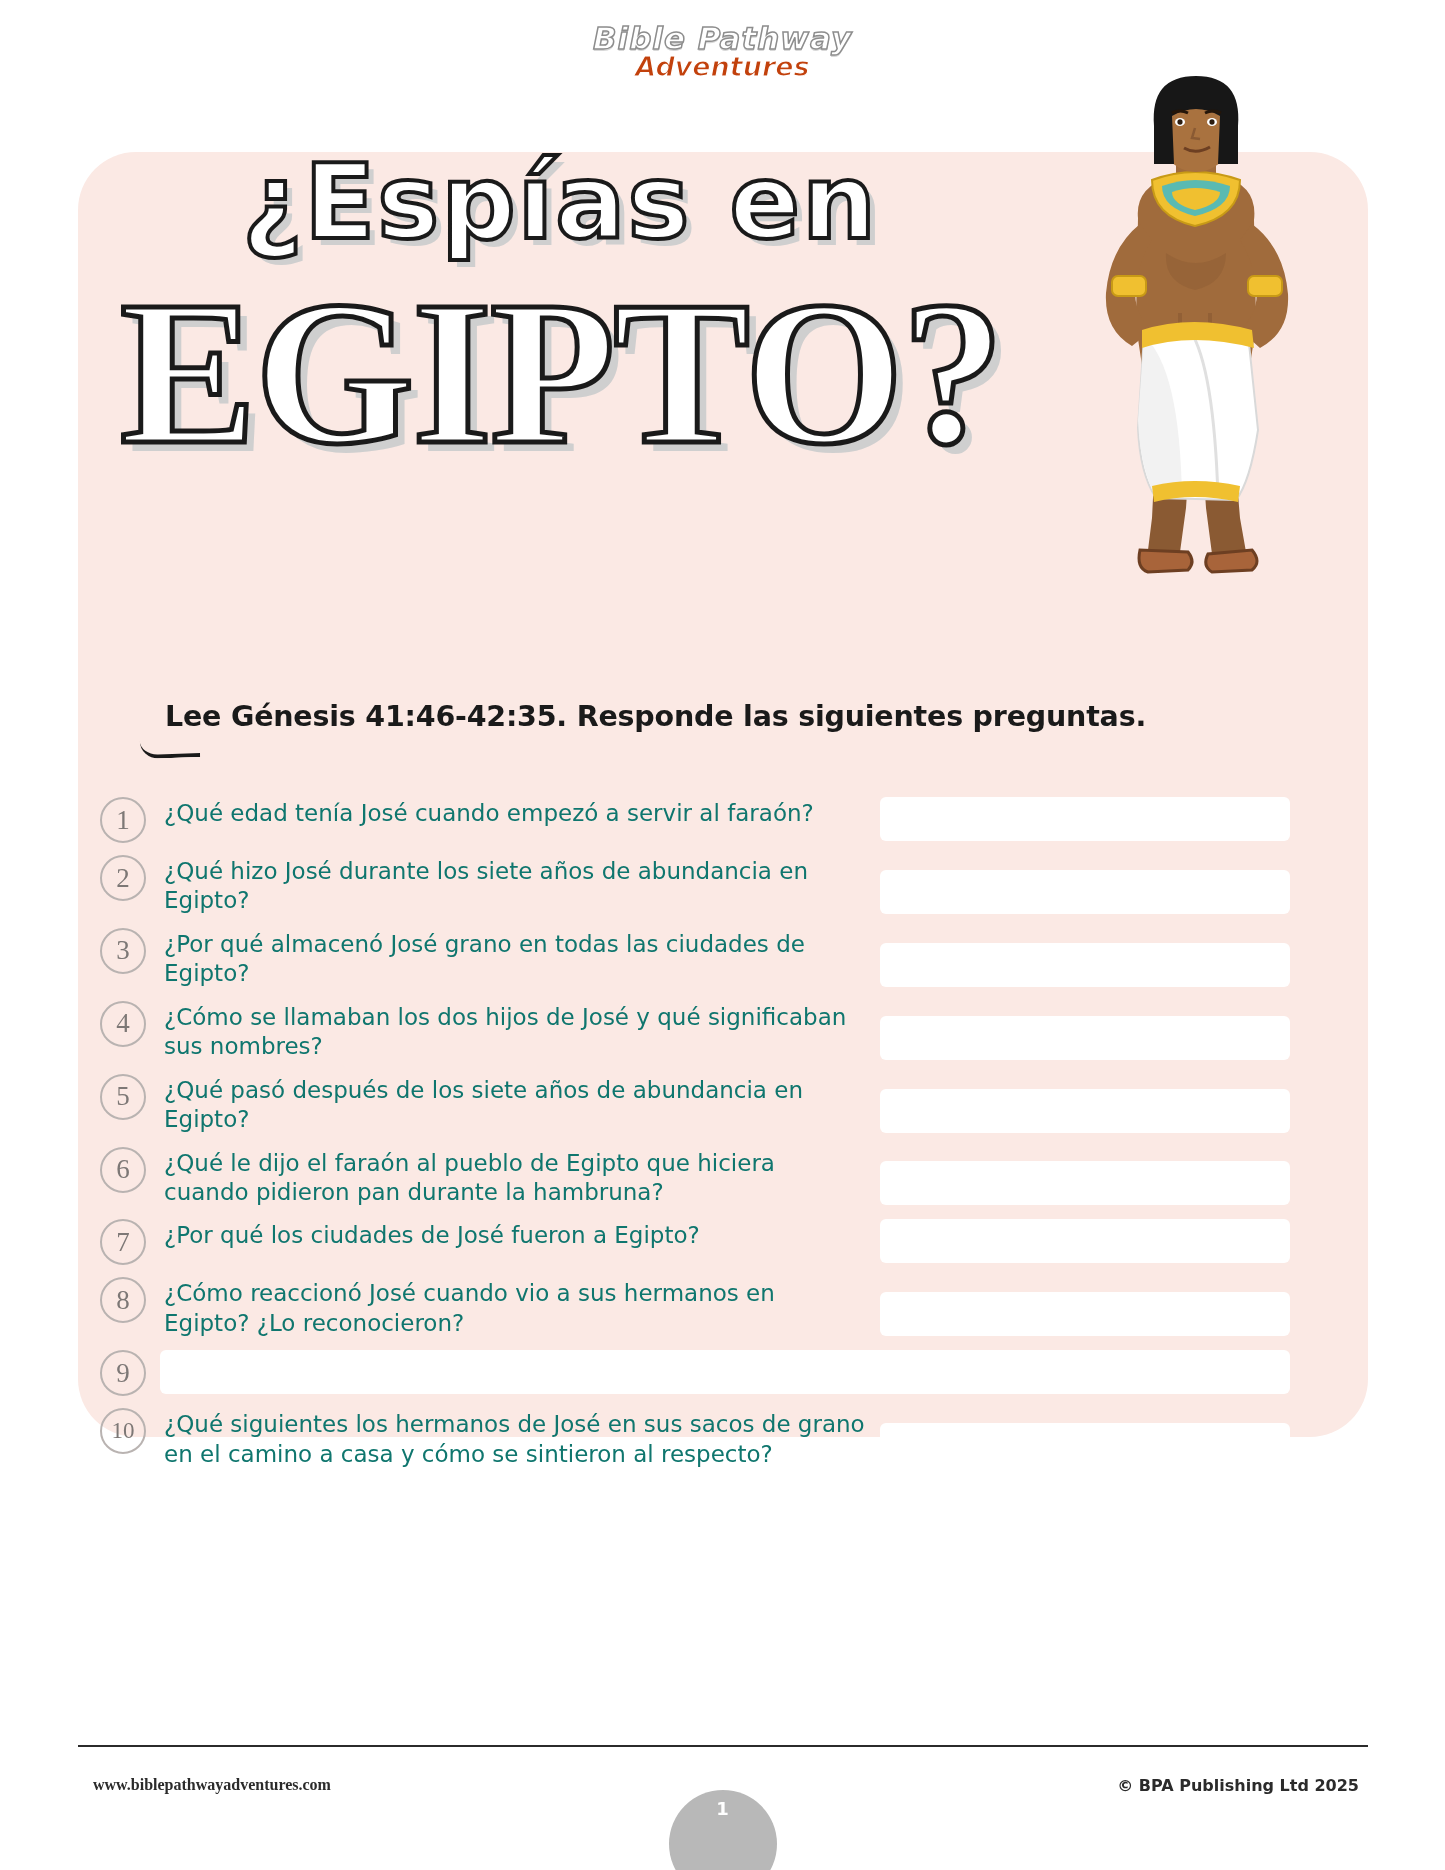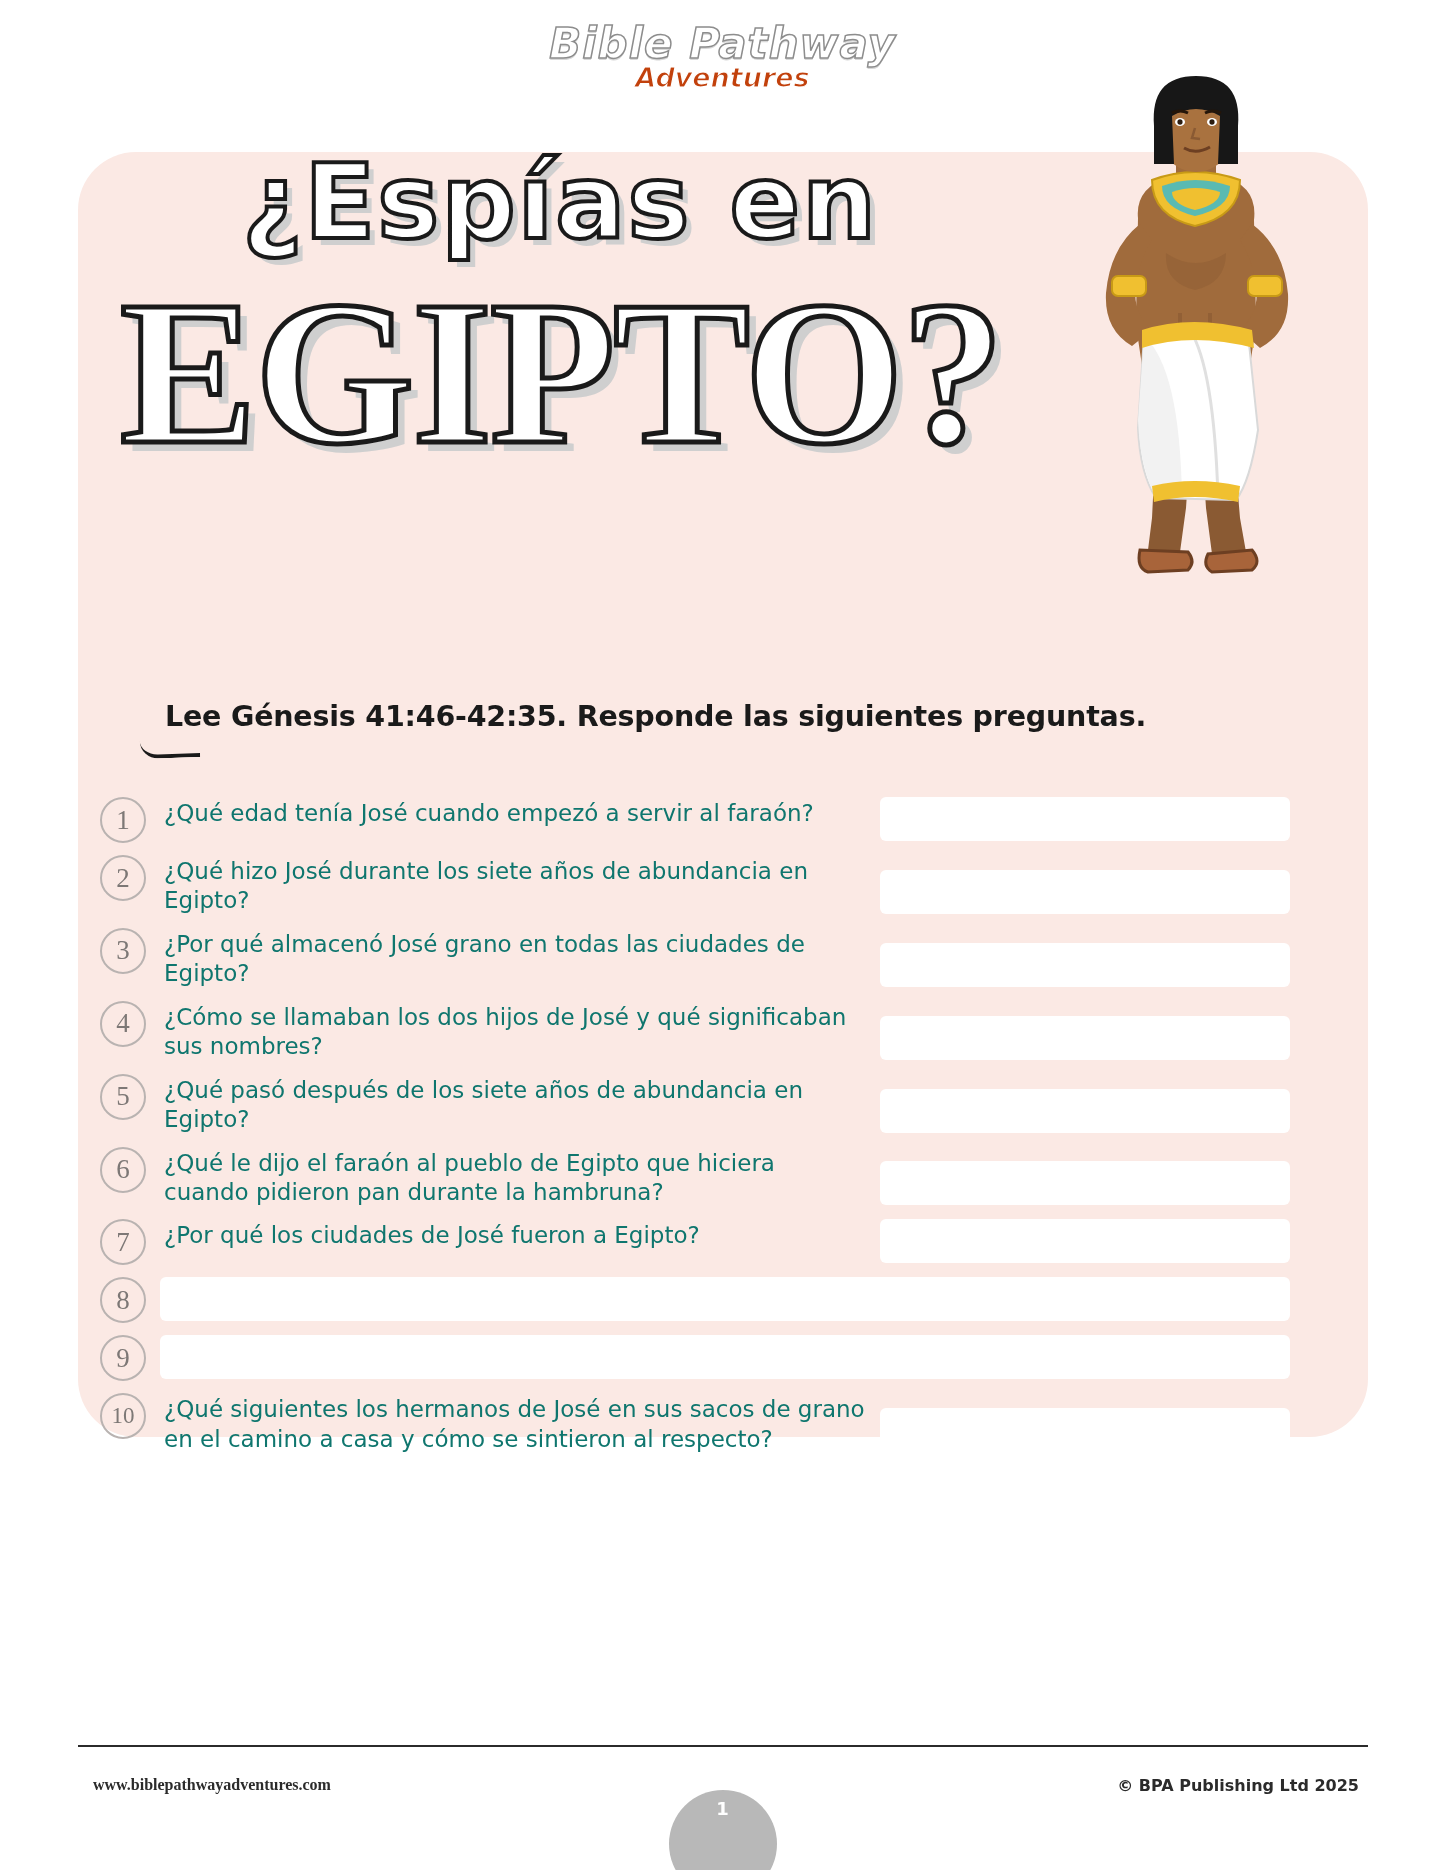--- a/index.html
+++ b/index.html
@@ -17,21 +17,21 @@
   .logo {
     position: absolute;
     top: 22px;
     left: 50%;
     transform: translateX(-50%);
     text-align: center;
     width: 420px;
   }
   .logo-line1 {
     font-family: "DejaVu Sans", sans-serif;
-    font-size: 42px;
+    font-size: 31px;
     font-weight: bold;
     font-style: italic;
     color: #ffffff;
     letter-spacing: 1px;
     -webkit-text-stroke: 1.5px #8d8d8d;
     text-shadow: 0 2px 0 #d8d8d8;
     line-height: 1.05;
   }
   .logo-line2 {
     font-family: "DejaVu Sans", sans-serif;
@@ -314,20 +314,21 @@
   </div>
 
   <div class="qrow">
     <div class="qnum">7</div>
     <div class="qtext">¿Por qué los ciudades de José fueron a Egipto?</div>
     <div class="qblank"></div>
   </div>
 
   <div class="qrow">
     <div class="qnum">8</div>
+    <div class="qtext">¿Cómo reaccionó José cuando vio a sus hermanos en Egipto? ¿Lo reconocieron?</div>
     <div class="qblank"></div>
   </div>
 
   <div class="qrow">
     <div class="qnum">9</div>
     <div class="qblank"></div>
   </div>
 
   <div class="qrow">
     <div class="qnum wide">10</div>

